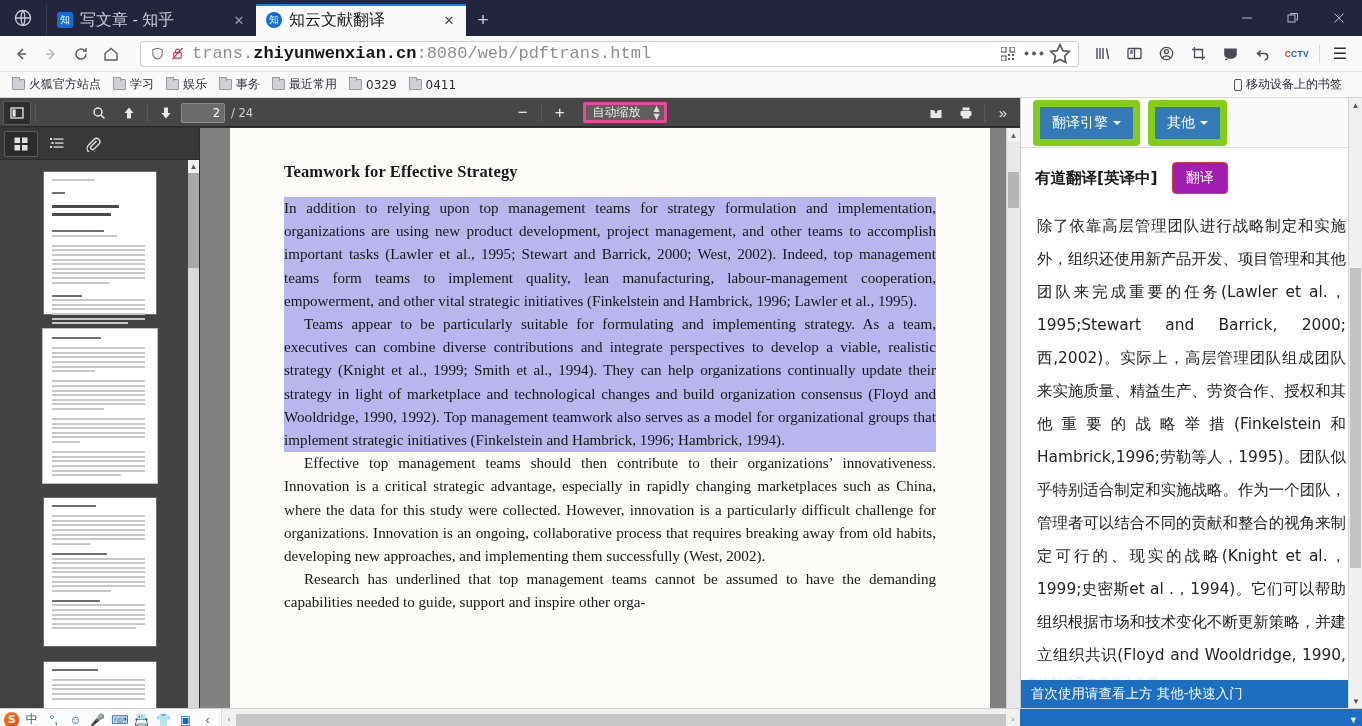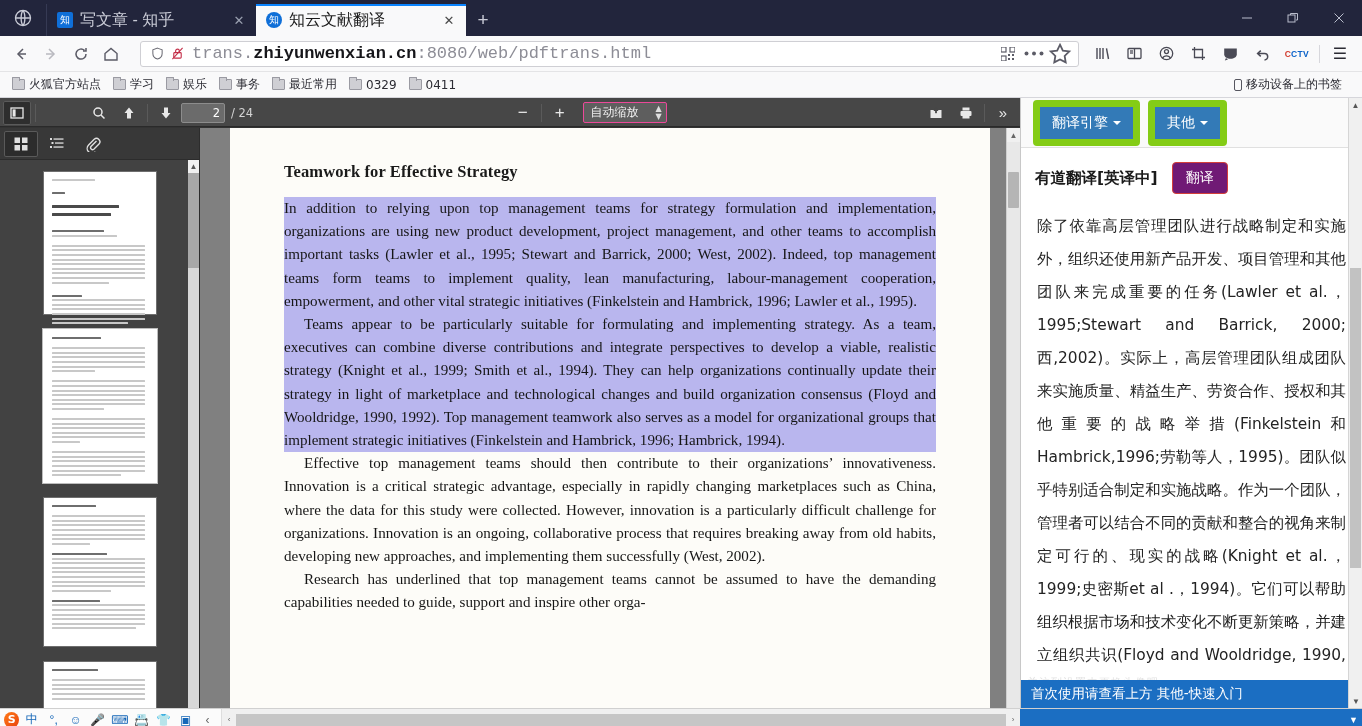--- a/index.html
+++ b/index.html
@@ -184,21 +184,21 @@
     padding-right: 4px; line-height: 18px;
     font-family: "DejaVu Sans", sans-serif;
   }
   .pagetotal {
     color: #d4d4d4; font-size: 11.5px; margin-left: 6px;
     font-family: "DejaVu Sans", sans-serif;
   }
   .spacer { flex: 1; }
   .zoomsel {
     height: 21px; min-width: 84px; background: #5e5e5e;
-    border: 1px solid #ec4899; border-radius: 2px;
+    border: 3px solid #ec4899; border-radius: 2px;
     color: #f0f0f0; font-size: 12px;
     display: flex; align-items: center; justify-content: space-between;
     padding: 0 4px 0 7px; margin-left: 8px;
     font-family: "DejaVu Sans", sans-serif;
   }
   .zoomsel .arrows { font-size: 8px; line-height: 8px; color: #e0e0e0; }
 
   .pdfbody { flex: 1; display: flex; overflow: hidden; position: relative; }
 
   
@@ -305,21 +305,21 @@
   }
   .tp-head {
     display: flex; align-items: center; gap: 14px;
     padding: 14px 14px 10px 14px;
   }
   .tp-engine {
     font-size: 15.5px; font-weight: bold; color: #1a1a1a;
     font-family: "DejaVu Sans", sans-serif;
   }
   .btn-red {
-    background: #701a75; color: #fff; border: 1px solid #d43f3a;
+    background: #a21caf; color: #fff; border: 1px solid #d43f3a;
     border-radius: 4px; padding: 6px 13px; font-size: 14px;
     font-family: "DejaVu Sans", sans-serif;
   }
   .tp-body {
     flex: 1; padding: 6px 16px 0 16px; overflow: hidden;
     position: relative;
   }
   .tp-text {
     font-family: "DejaVu Sans", sans-serif;
     font-size: 15.4px; line-height: 33px; color: #232323;

